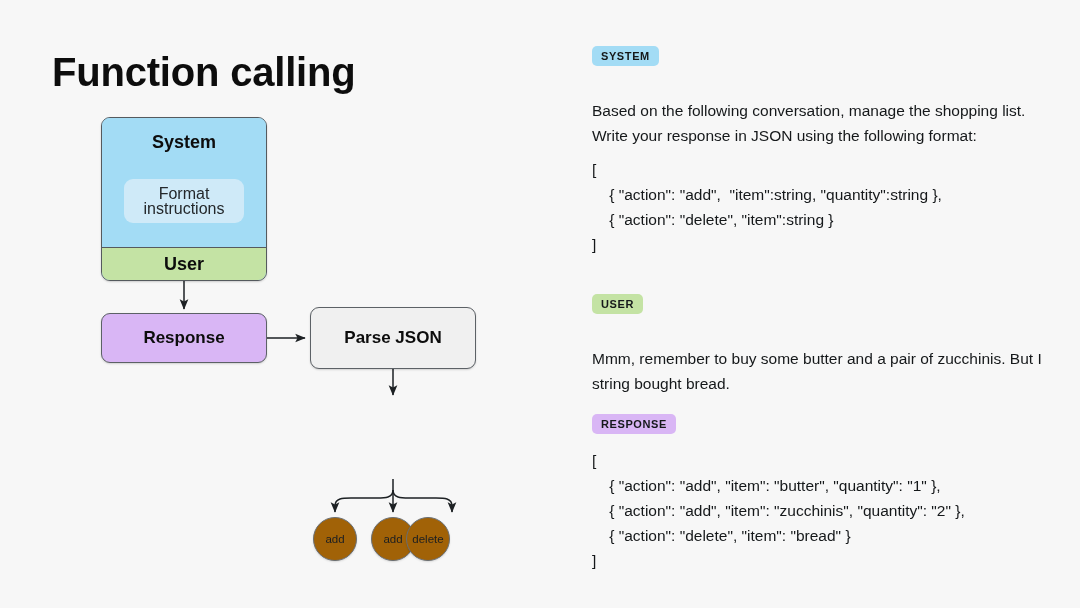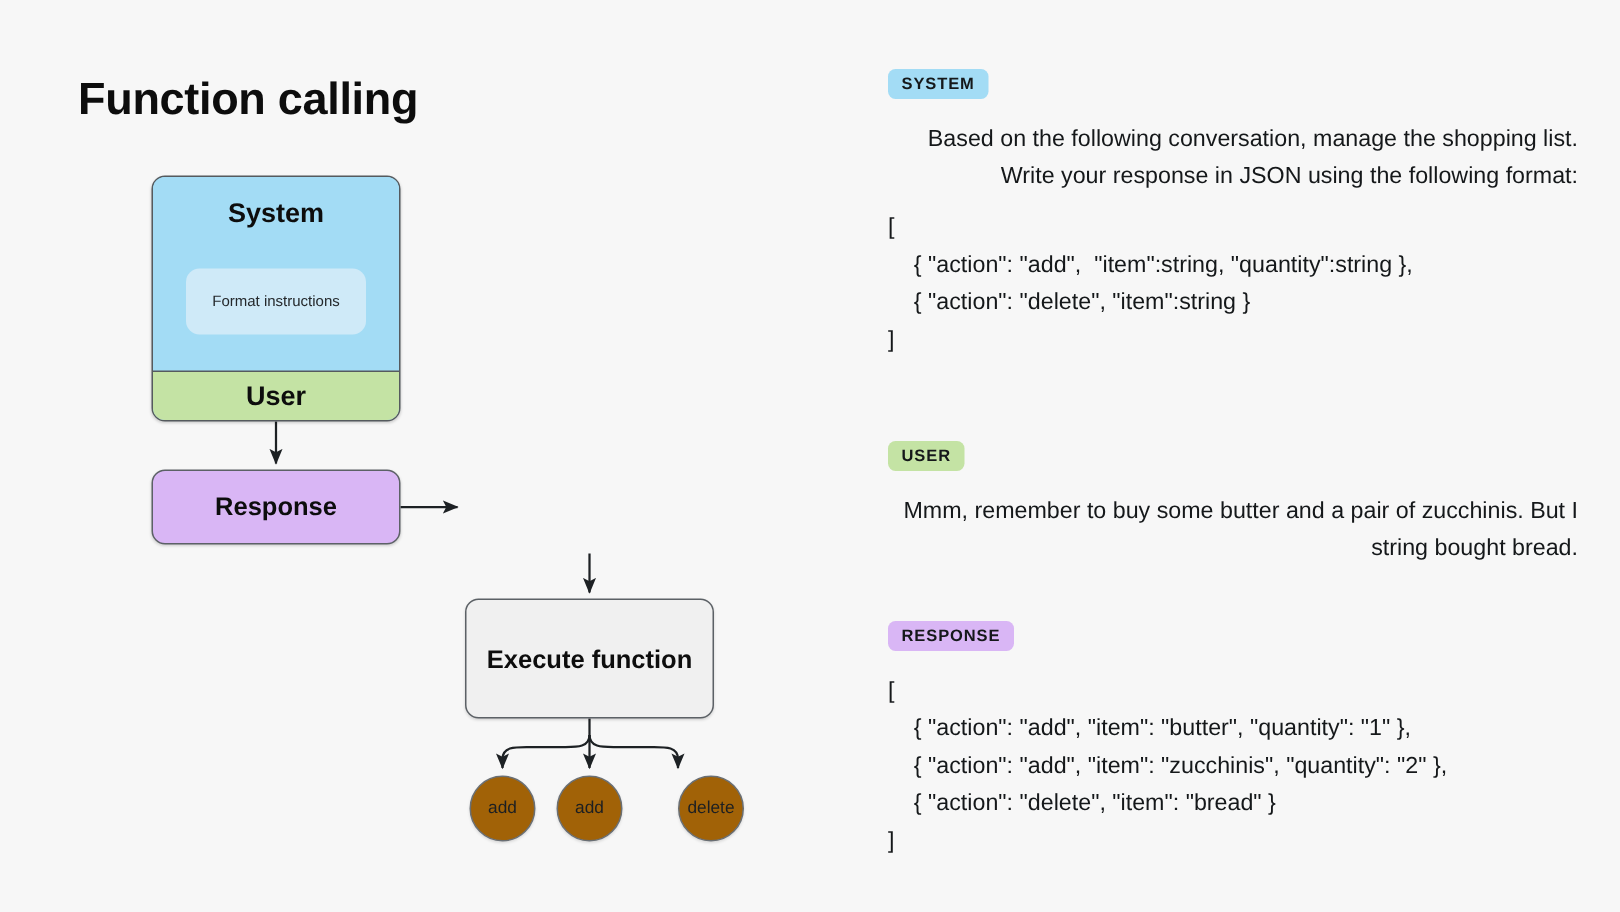--- a/index.html
+++ b/index.html
@@ -21,21 +21,21 @@
     position: absolute;
     left: 0; top: 0;
     width: 560px;
     height: 608px;
   }
 
   #page-title {
     position: absolute;
     left: 52px;
     top: 50px;
-    font-size: 30px;
+    font-size: 40px;
     font-weight: bold;
     letter-spacing: -0.2px;
     color: #0d0d0d;
     white-space: nowrap;
   }
 
   
   #diagram-arrows {
     position: absolute;
     left: 0; top: 0;
@@ -83,21 +83,21 @@
     width: 120px;
     height: 44px;
     background: #cfeaf8;
     border-radius: 9px;
     display: flex;
     align-items: center;
     justify-content: center;
     box-sizing: border-box;
   }
   #format-instructions-label {
-    font-size: 10px;
+    font-size: 16px;
     line-height: 15px;
     text-align: center;
     color: #24282b;
     font-weight: normal;
   }
   #user-section {
     position: absolute;
     left: 0; right: 0;
     top: 130px;
     bottom: 0;
@@ -166,21 +166,21 @@
     display: flex;
     align-items: center;
     justify-content: center;
     font-size: 11.5px;
     color: #1c1f22;
     box-sizing: border-box;
     box-shadow: 0 1px 2px rgba(0,0,0,0.13);
   }
   #leaf-add-1 { left: 313px; top: 517px; }
   #leaf-add-2 { left: 371px; top: 517px; }
-  #leaf-delete { left: 452px; top: 517px; }
+  #leaf-delete { left: 406px; top: 517px; }
 
   
   #right-panel {
     position: absolute;
     left: 560px;
     top: 0;
     width: 520px;
     height: 608px;
   }
 
@@ -201,26 +201,25 @@
     font-weight: bold;
     letter-spacing: 0.6px;
     color: #15181a;
     line-height: 12px;
   }
   .badge-system   { background: #a3dcf5; }
   .badge-user     { background: #c4e3a4; }
   .badge-response { background: #d9b6f5; }
 
   .msg-text {
-    margin-top: 14px;
+    margin-top: 32px;
     font-size: 15.5px;
     line-height: 25px;
     color: #15181a;
     white-space: pre-wrap;
-    text-align: right;
   }
   .msg-code {
     margin-top: 9px;
     font-size: 15.5px;
     line-height: 25px;
     color: #15181a;
     white-space: pre;
   }
   #response-block .msg-code { margin-top: 14px; }
 </style>
@@ -258,23 +257,22 @@
 instructions</div>
       </div>
     </div>
     <div id="user-section">
       <div id="user-label">User</div>
     </div>
   </div>
 
   <div class="flow-box" id="response-box">Response</div>
 
-
-  <div class="flow-box" id="execute-function-box">Execute
-function</div>
+  <div class="flow-box" id="parse-json-box">Parse JSON</div>
+
 
   <div class="leaf-circle" id="leaf-add-1">add</div>
   <div class="leaf-circle" id="leaf-add-2">add</div>
   <div class="leaf-circle" id="leaf-delete">delete</div>
 </div>
 
 <div id="right-panel">
 
   <div class="msg-block" id="system-block">
     <span class="role-badge badge-system">SYSTEM</span>

